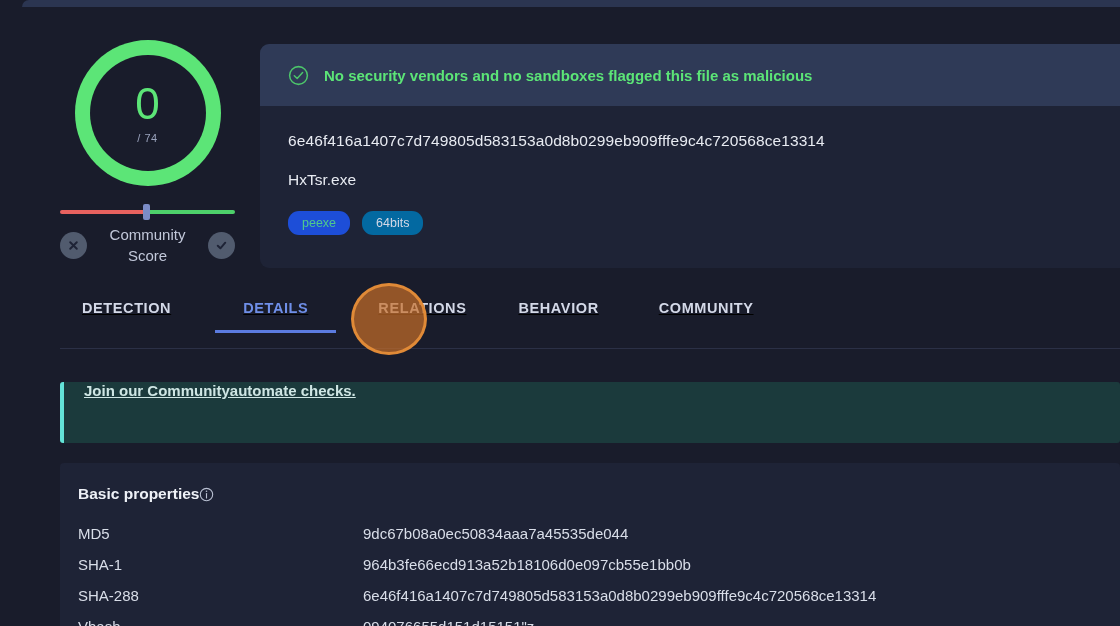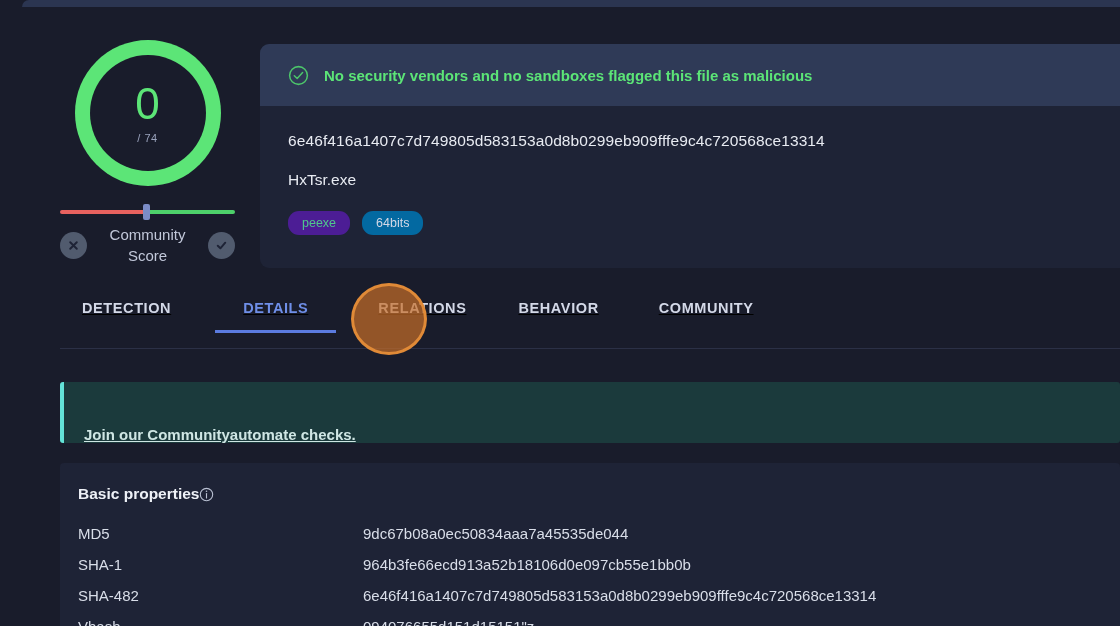--- a/index.html
+++ b/index.html
@@ -60,21 +60,21 @@
     background:#2f3a57; height:62px; display:flex; align-items:center; padding-left:28px;
   }
   .card-head .check { margin-right:15px; display:flex; align-items:center; }
   .card-head .msg { font-size:15px; color:#5ce577; font-weight:bold; }
 
   .card-body { position:relative; padding:26px 28px 22px 28px; min-height:162px; }
   .f-hash { font-size:15.5px; color:#e8ebf2; letter-spacing:0.1px; }
   .f-name { font-size:15.5px; color:#e8ebf2; margin-top:21px; }
   .tags { margin-top:22px; display:flex; gap:12px; }
   .tag { font-size:12.5px; padding:5px 14px; border-radius:11px; }
-  .tag-peexe { background:#4c1d95; color:#4fc98d; }
+  .tag-peexe { background:#1d4ed8; color:#4fc98d; }
   .tag-64bits { background:#0369a1; color:#d3d8e6; }
 
   
   .tabs {
     position:absolute; left:60px; top:300px; width:1060px; height:49px;
     border-bottom:1px solid #2b3046; display:flex; align-items:flex-start;text-decoration:underline;
   }
   .tab {
     font-size:14.5px; font-weight:bold; letter-spacing:0.6px;
     color:#d4d9e8; padding:0 0 17px 0; position:relative; cursor:pointer;
@@ -94,21 +94,21 @@
     position:absolute; left:351px; top:283px; width:76px; height:72px;
     border-radius:50%; border:3px solid #e08a37;
     background:rgba(199,110,40,0.70);
     pointer-events:none;
   }
 
   
   .banner {
     position:absolute; left:60px; top:382px; width:1060px; height:61px;
     background:#1b3a3c; border-left:4px solid #63e3d8;
-    display:flex; align-items:flex-end; padding-left:20px;
+    display:flex; align-items:flex-start; padding-left:20px;
     font-size:15px; color:#cfe6e4; border-radius:3px;
   }
   .banner a { color:#cfe6e4; font-weight:bold; text-decoration:underline; }
 
   
   .props {
     position:absolute; left:60px; top:463px; width:1060px;
     background:#1e2336; border-radius:4px; padding:22px 18px 0 18px;
   }
   .props-title { display:flex; align-items:center; }
@@ -208,21 +208,21 @@
       <tbody>
           <tr>
         <td class="k">MD5</td>
         <td class="v">9dc67b08a0ec50834aaa7a45535de044</td>
       </tr>
       <tr>
         <td class="k">SHA-1</td>
         <td class="v">964b3fe66ecd913a52b18106d0e097cb55e1bb0b</td>
       </tr>
       <tr>
-        <td class="k">SHA-482</td>
+        <td class="k">SHA-288</td>
         <td class="v">6e46f416a1407c7d749805d583153a0d8b0299eb909fffe9c4c720568ce13314</td>
       </tr>
       <tr>
         <td class="k">Vhash</td>
         <td class="v">094076655d151d15151"z</td>
       </tr>
     </tbody>
       </table>
   </div>
 

